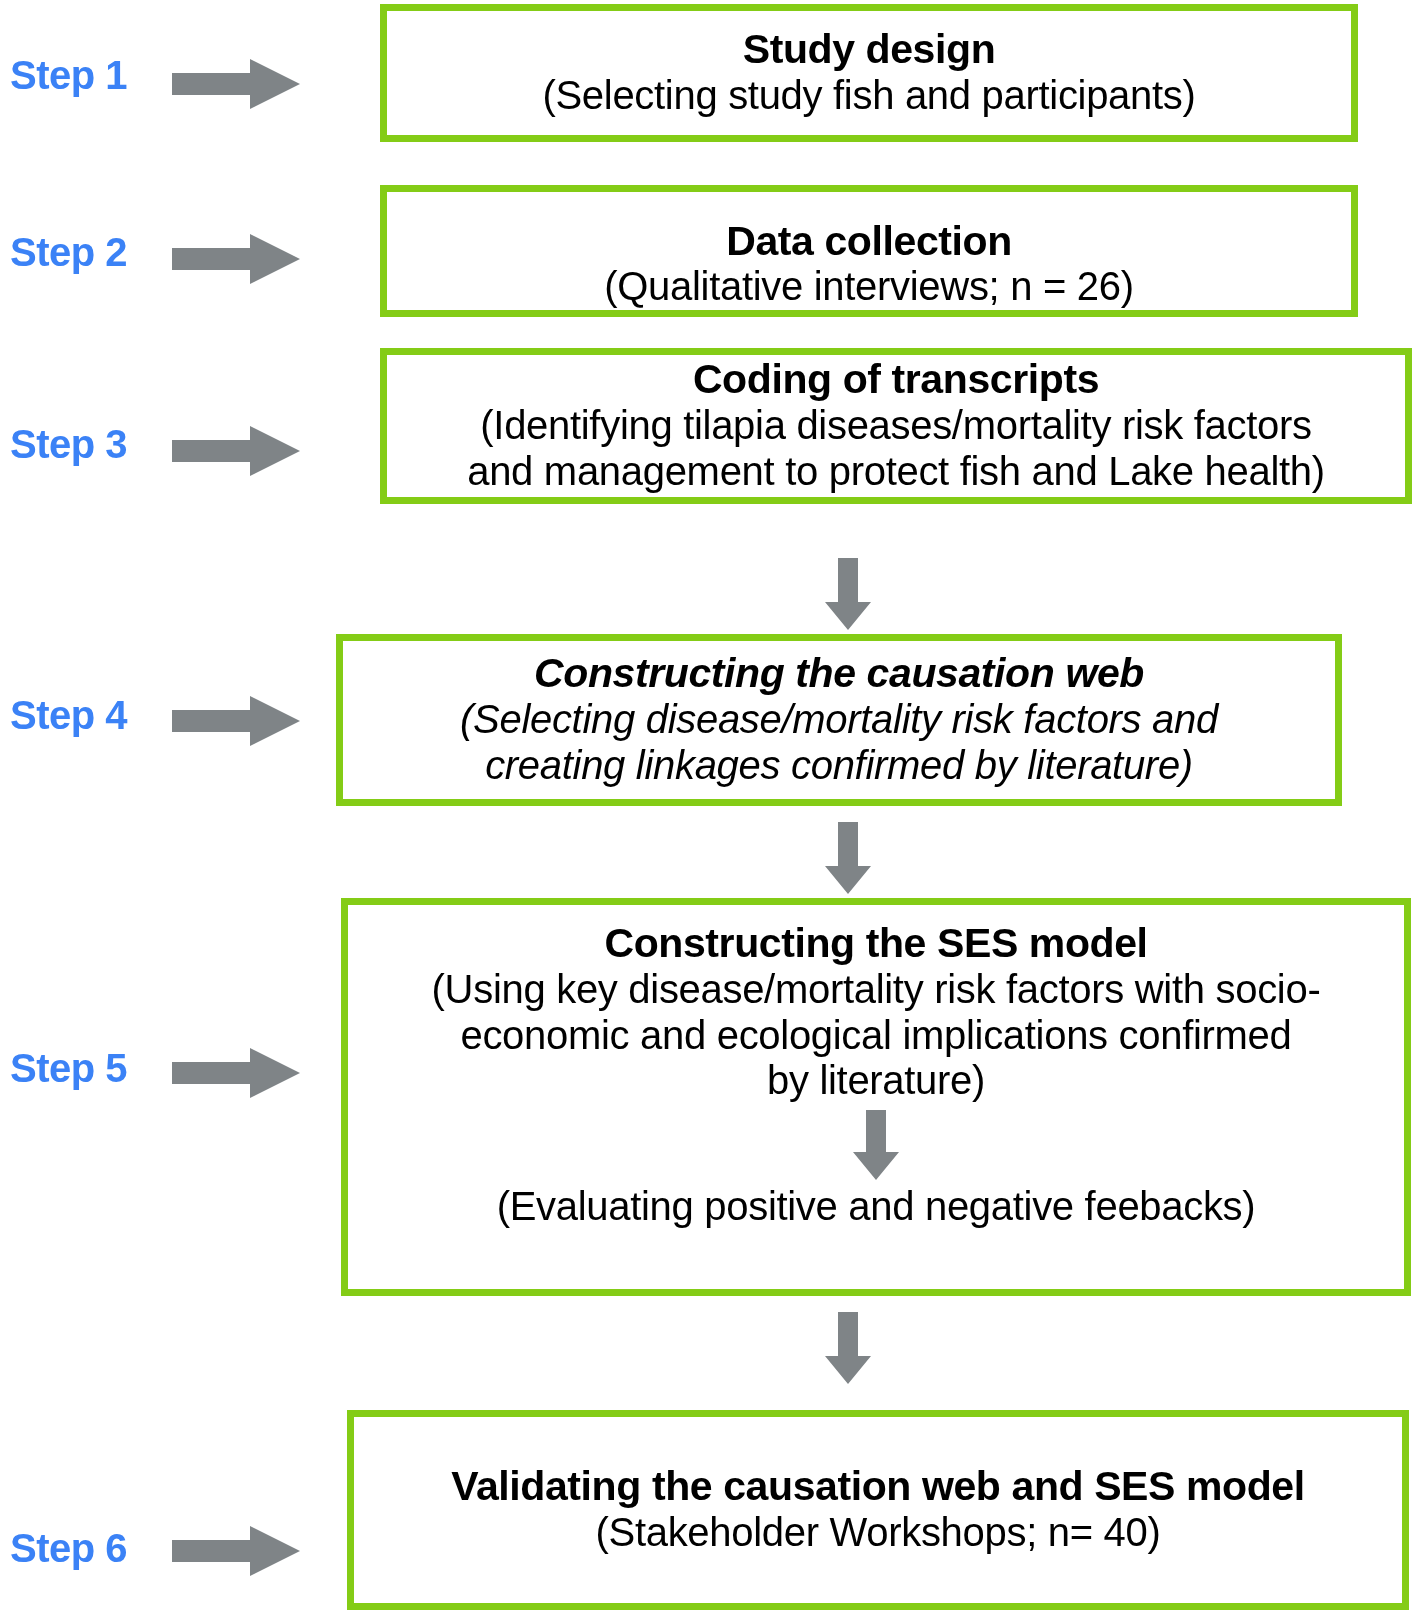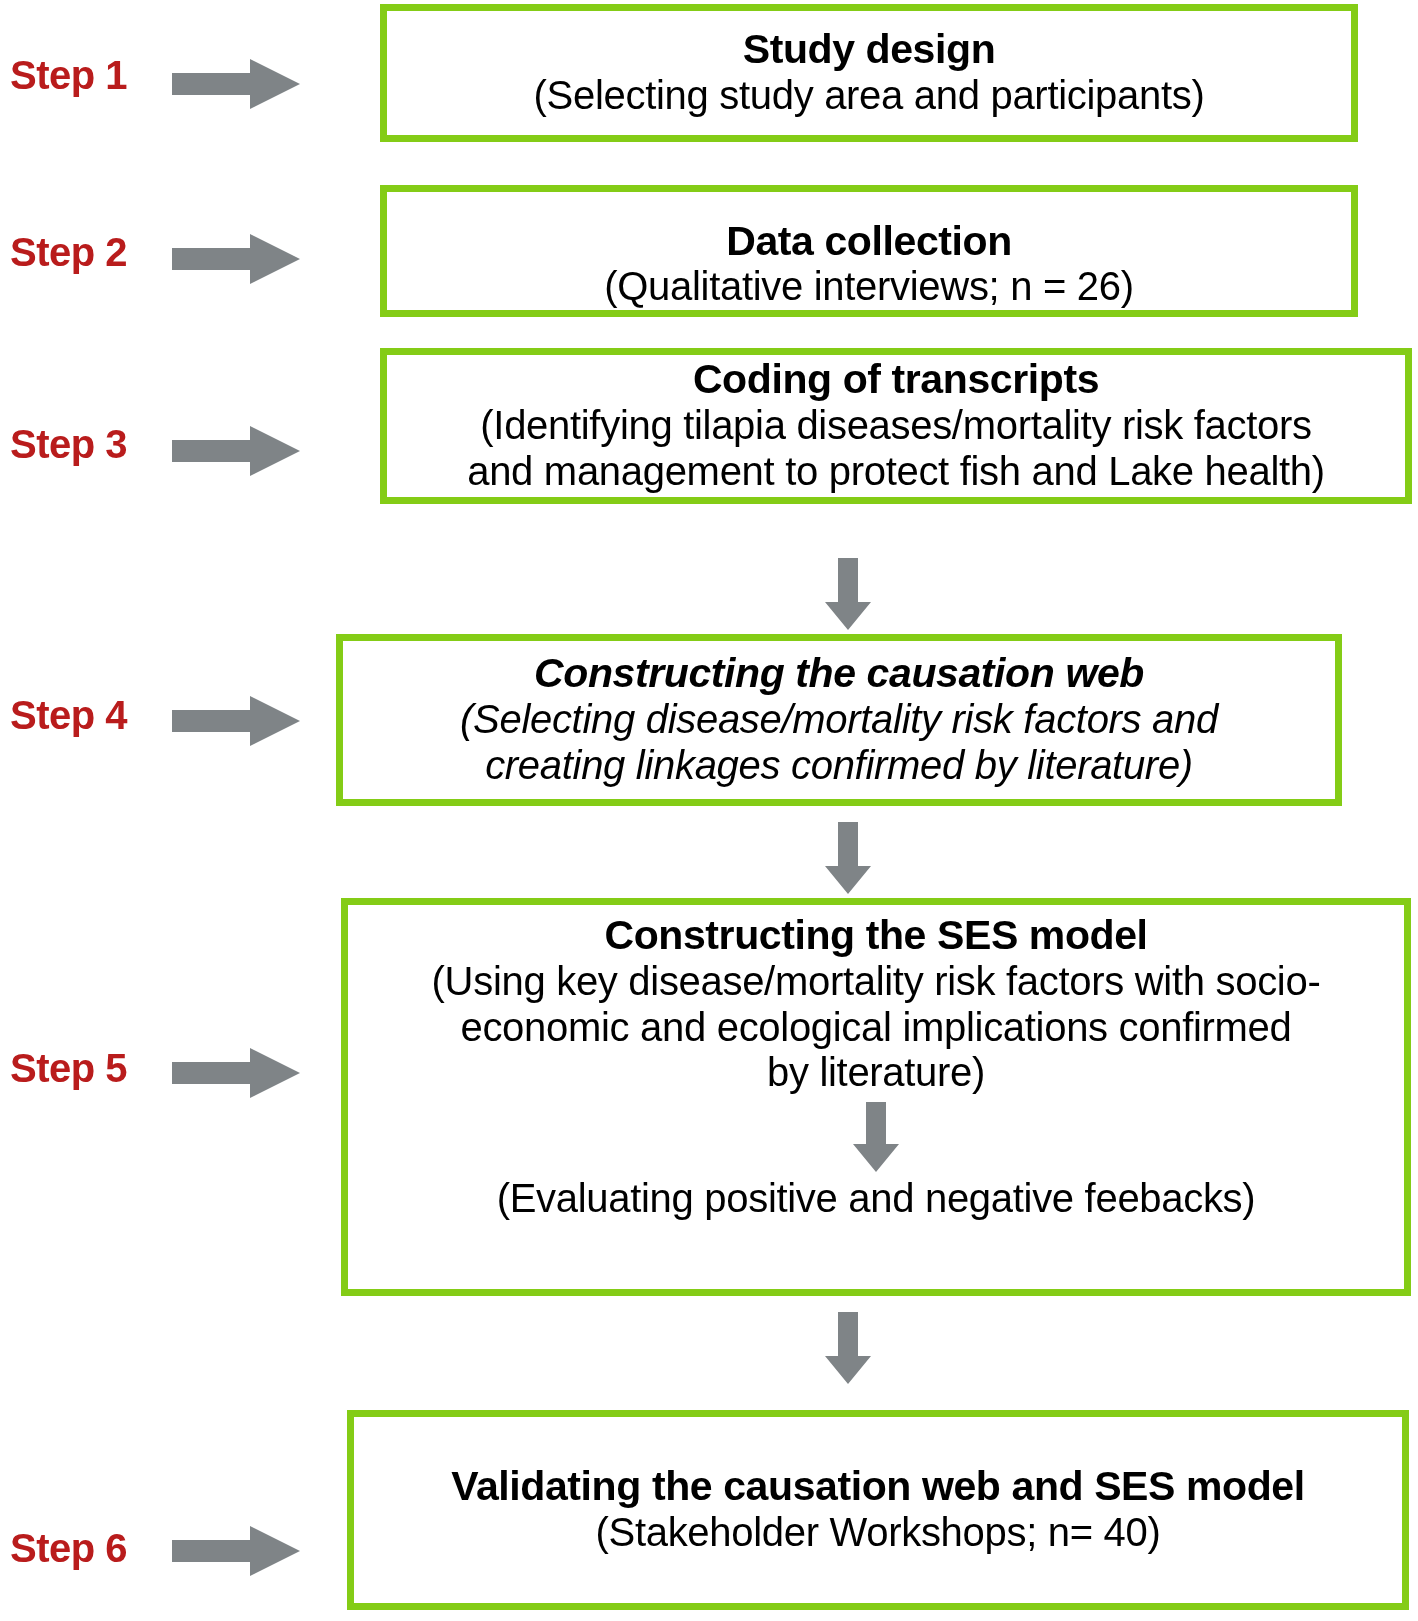--- a/index.html
+++ b/index.html
@@ -20,21 +20,21 @@
     overflow: hidden;
   }
 
   
   .step-label {
     position: absolute;
     font-weight: bold;
     font-size: 40px;
     line-height: 1;
     letter-spacing: -0.5px;
-    color: #b91c1c;
+    color: #3b82f6;
     white-space: nowrap;
   }
 
   
   .h-arrow {
     position: absolute;
     width: 128px;
     height: 54px;
   }
   .h-arrow svg { display: block; width: 100%; height: 100%; }
@@ -101,21 +101,21 @@
   <div class="step-label" style="left:10px; top:55px;">Step 1</div>
 
   <div class="h-arrow" style="left:172px; top:57px;">
     <svg viewBox="0 0 128 54" preserveAspectRatio="none">
       <polygon points="0,16 78,16 78,2 128,27 78,52 78,38 0,38" fill="#7f8487"></polygon>
     </svg>
   </div>
 
   <div class="flow-box" style="left:380px; top:4px; width:978px; height:138px;">
     <div class="box-title">Study design</div>
-    <div class="box-sub">(Selecting study area and participants)</div>
+    <div class="box-sub">(Selecting study fish and participants)</div>
   </div>
 
   <div class="step-label" style="left:10px; top:232px;">Step 2</div>
 
   <div class="h-arrow" style="left:172px; top:232px;">
     <svg viewBox="0 0 128 54" preserveAspectRatio="none">
       <polygon points="0,16 78,16 78,2 128,27 78,52 78,38 0,38" fill="#7f8487"></polygon>
     </svg>
   </div>
 
@@ -165,21 +165,21 @@
   </div>
 
   <div class="step-label" style="left:10px; top:1048px;">Step 5</div>
 
   <div class="h-arrow" style="left:172px; top:1046px;">
     <svg viewBox="0 0 128 54" preserveAspectRatio="none">
       <polygon points="0,16 78,16 78,2 128,27 78,52 78,38 0,38" fill="#7f8487"></polygon>
     </svg>
   </div>
 
-  <div class="flow-box" style="left:341px; top:898px; width:1070px; height:398px; justify-content:flex-start; padding-top:8px;">
+  <div class="flow-box" style="left:341px; top:898px; width:1070px; height:398px; justify-content:flex-start; padding-top:16px;">
     <div class="inner-stack">
       <div class="box-title">Constructing the SES model</div>
       <div class="box-sub">(Using key disease/mortality risk factors with socio-</div>
       <div class="box-sub">economic and ecological implications confirmed</div>
       <div class="box-sub">by literature)</div>
     </div>
 
     <div class="inner-arrow-wrap">
       <svg viewBox="0 0 46 70" preserveAspectRatio="none">
         <polygon points="13,0 33,0 33,42 46,42 23,70 0,42 13,42" fill="#7f8487"></polygon>

